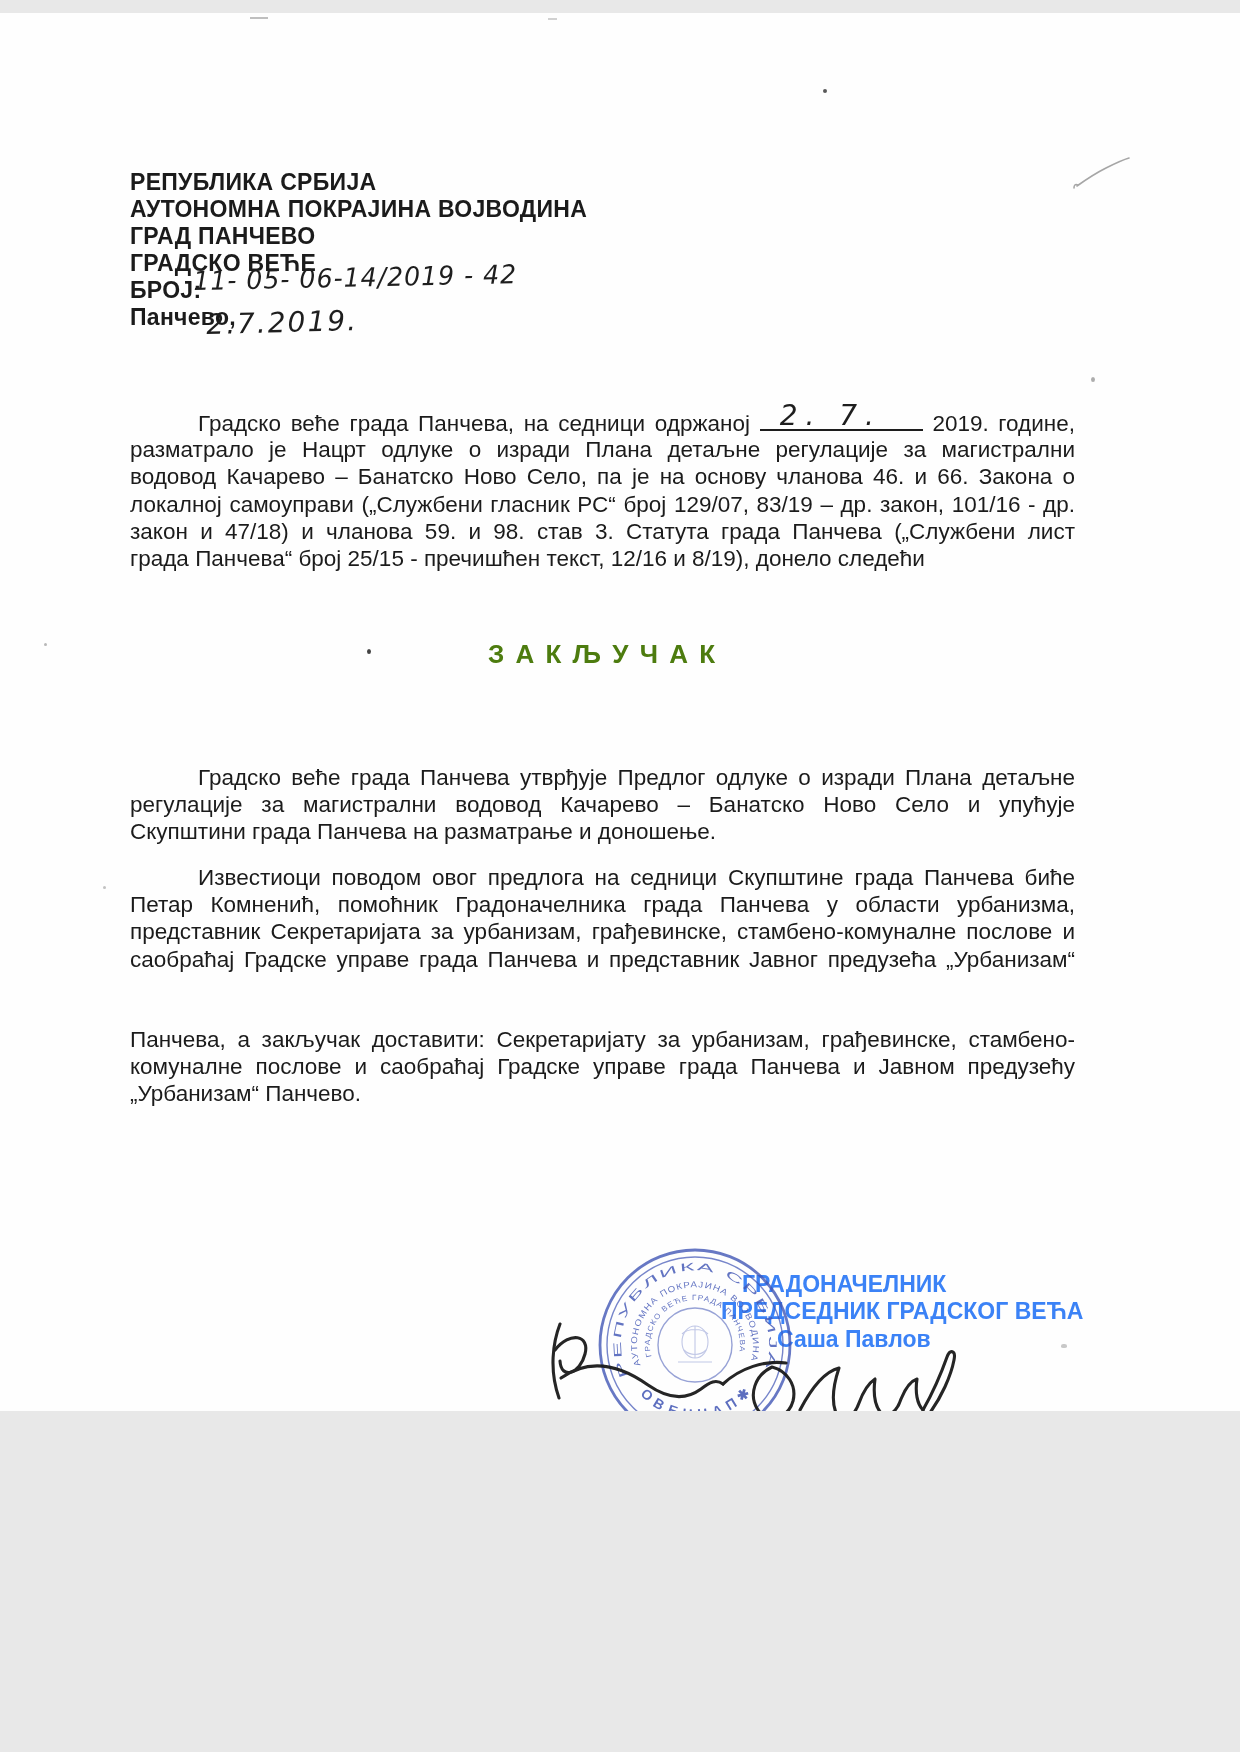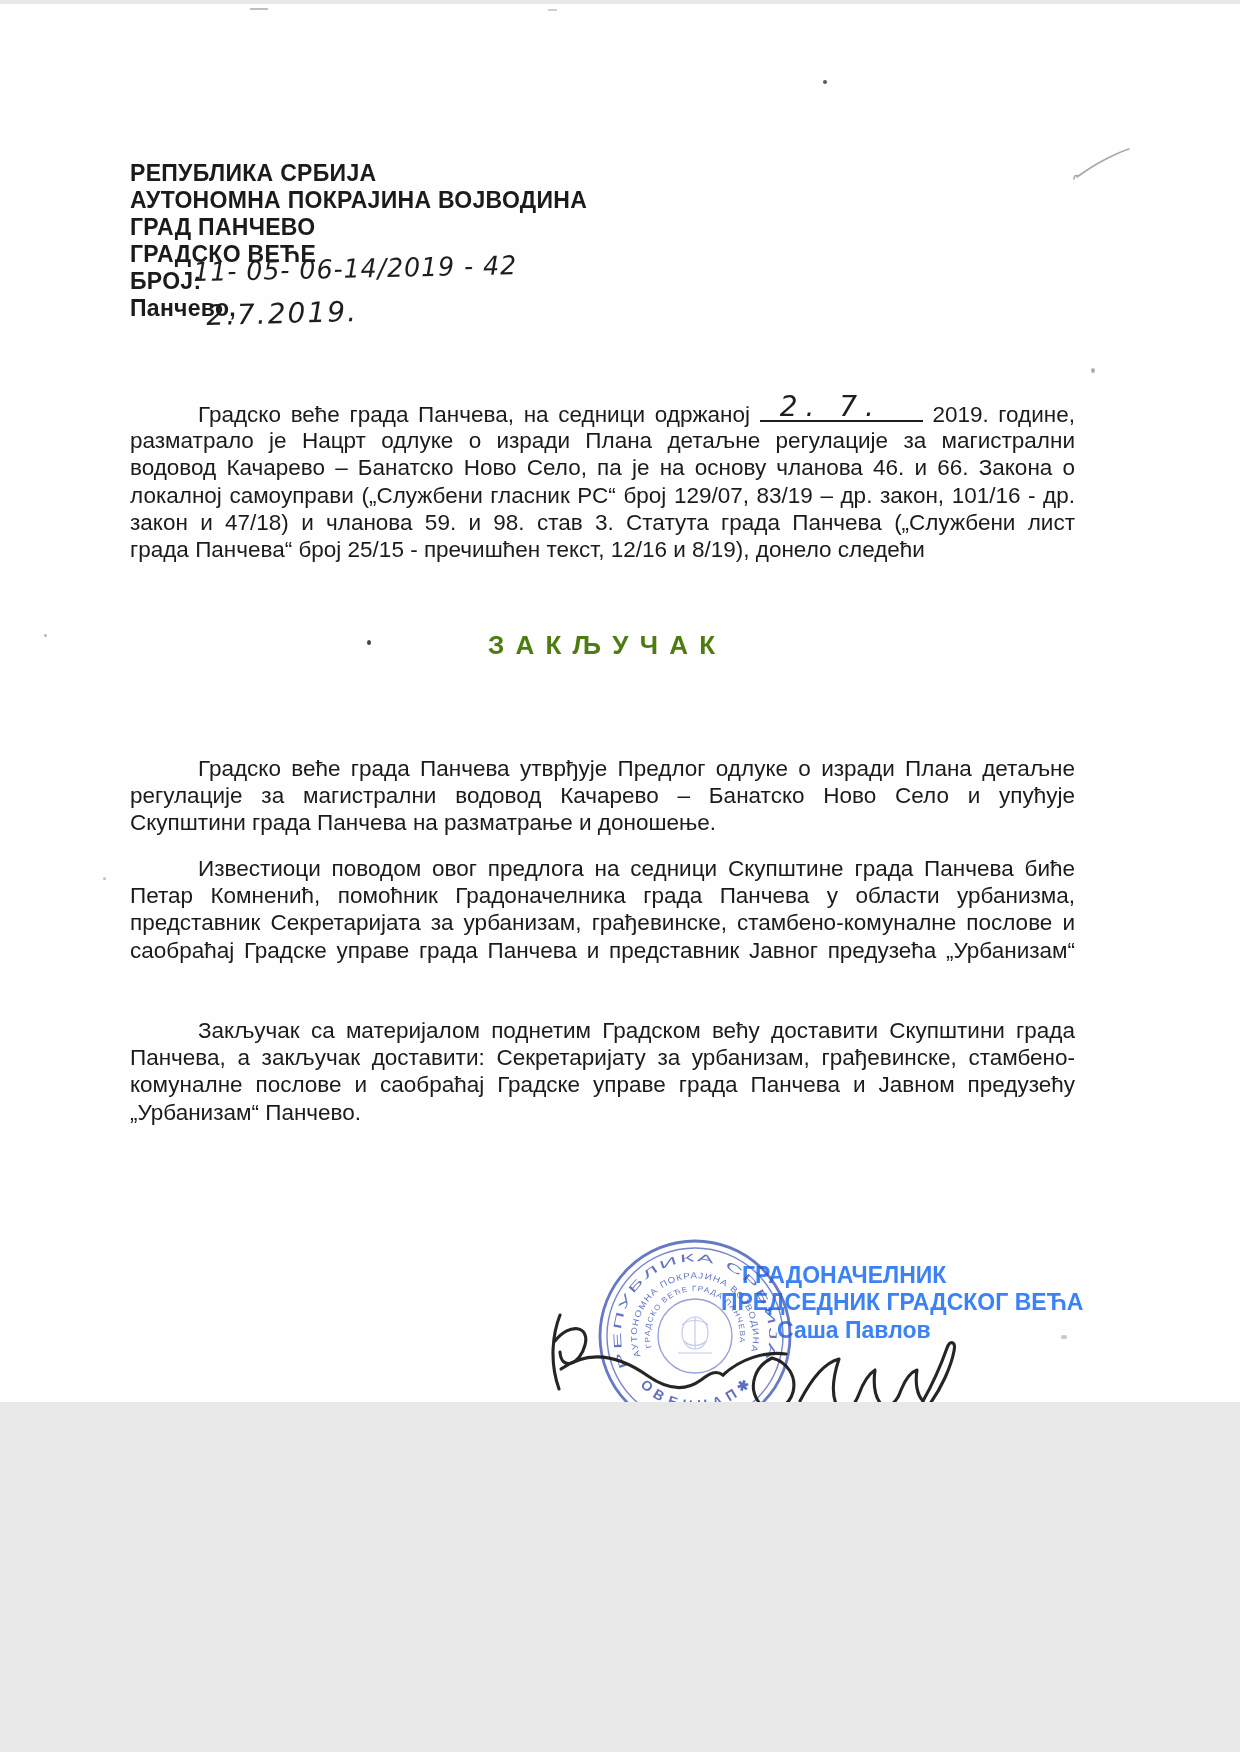--- a/index.html
+++ b/index.html
@@ -1,17 +1,17 @@
 <!DOCTYPE html>
 <html><head>
 <meta charset="utf-8">
 <style>
   html,body { margin:0; padding:0; background:#e8e8e8; }
   .page {
-    position:relative; width:1240px; height:1398px; margin:4px auto;
+    position:relative; width:1240px; height:1398px; margin:13px auto;
     background:#fefefe; overflow:hidden;
     font-family:"Liberation Sans", sans-serif; color:#1b1b1b;
   }
 
   
   .letterhead {
     position:absolute; left:130px; top:156px;
     font-weight:bold; font-size:23px; line-height:26.9px; letter-spacing:0.3px;
     white-space:nowrap;
   }
@@ -119,21 +119,20 @@
   </div>
 
   <div class="para" style="top:851px">
     <div class="jline"><span class="ind"></span><span>Известиоци поводом овог предлога на седници Скупштине града Панчева биће</span></div>
     <div class="jline">Петар Комненић, помоћник Градоначелника града Панчева у области урбанизма,</div>
     <div class="jline">представник Секретаријата за урбанизам, грађевинске, стамбено-комуналне послове и</div>
     <div class="jline">саобраћај Градске управе града Панчева и представник Јавног предузећа „Урбанизам“</div>
   </div>
 
   <div class="para" style="top:1013px">
-    <div class="jline"><span class="ind"></span><span>Закључак са материјалом поднетим Градском већу доставити Скупштини града</span></div>
     <div class="jline">Панчева, а закључак доставити: Секретаријату за урбанизам, грађевинске, стамбено-</div>
     <div class="jline">комуналне послове и саобраћај Градске управе града Панчева и Јавном предузећу</div>
     <div class="jline lastline">„Урбанизам“ Панчево.</div>
   </div>
 
   <div class="sigline sig1">ГРАДОНАЧЕЛНИК</div>
   <div class="sigline sig2">ПРЕДСЕДНИК ГРАДСКОГ ВЕЋА</div>
   <div class="sigline sig3">Саша Павлов</div>
 
   <svg class="seal" width="470" height="215" viewBox="0 0 470 215">

